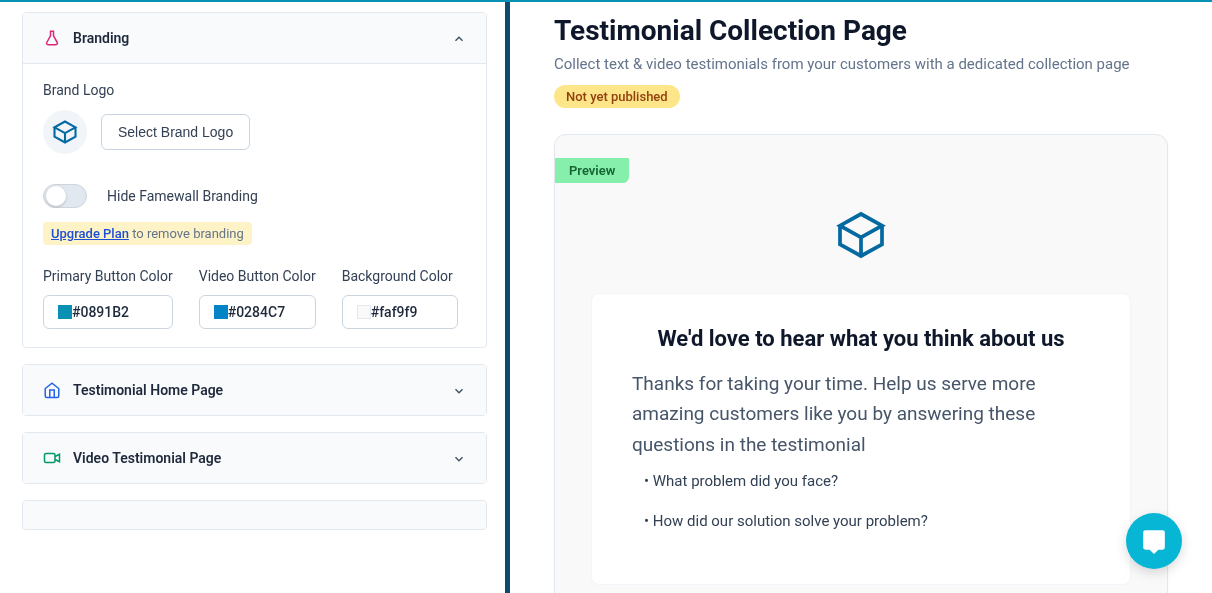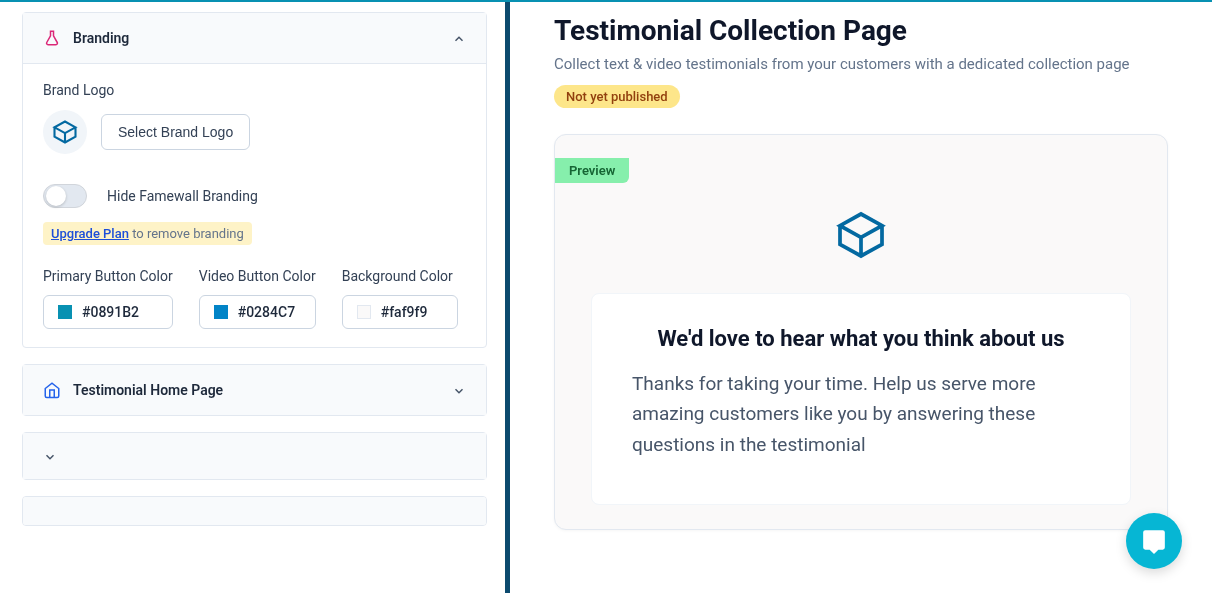--- a/index.html
+++ b/index.html
@@ -34,21 +34,21 @@
     .toggle-thumb { width: 20px; height: 20px; border-radius: 50%; background: #fff; position: absolute; top: 1px; left: 2px; box-shadow: 0 1px 3px rgba(0,0,0,0.2); }
     .toggle-label { font-size: 14px; color: #334155; }
     
     .upgrade-tag { display: inline-block; background: #fef3c7; border-radius: 4px; padding: 4px 8px; font-size: 13px; margin-bottom: 22px; }
     .upgrade-link { color: #1d4ed8; text-decoration: underline; font-weight: 500; cursor: pointer; }
     .upgrade-rest { color: #64748b; }
     
     .color-grid { display: flex; gap: 26px; }
     .color-col { display: flex; flex-direction: column; }
     .color-label { font-size: 14px; color: #334155; margin-bottom: 10px; max-width: 130px; line-height: 1.3; }
-    .color-input { display: flex; align-items: center; gap: 10px; border: 1px solid #cbd5e1; border-radius: 6px; padding: 8px 14px; background: #fff; cursor: pointer; min-width: 116px; }
+    .color-input { display: flex; align-items: center; gap: 0; border: 1px solid #cbd5e1; border-radius: 6px; padding: 8px 14px; background: #fff; cursor: pointer; min-width: 116px; }
     .swatch { width: 14px; height: 14px; }
     .color-value { font-size: 14px; color: #1e293b; font-weight: 500; }
     
     .right-title { font-size: 28px; font-weight: 700; color: #0f172a; margin-bottom: 8px; }
     .right-subtitle { font-size: 15px; color: #64748b; margin-bottom: 12px; }
     .status-badge { display: inline-block; background: #fde68a; color: #92400e; font-size: 13px; font-weight: 500; padding: 4px 12px; border-radius: 12px; margin-bottom: 26px; }
     
     .preview-card { border: 1px solid #e2e8f0; border-radius: 12px; position: relative; background: #faf9f9; box-shadow: 0 1px 3px rgba(0,0,0,0.04); }
     .preview-badge { position: absolute; top: 0; left: 0; background: #86efac; color: #166534; font-size: 13px; font-weight: 600; padding: 5px 14px; border-radius: 0 0 6px 0; margin-top: 23px; }
     .preview-inner { padding: 56px 24px 24px; text-align: center; }
@@ -146,20 +146,29 @@
         <span class="chevron">
           <svg viewBox="0 0 24 24" width="14" height="14" fill="none" stroke="#475569" stroke-width="2.5">
               <polyline points="6 9 12 15 18 9"></polyline>
             </svg>
         </span>
       </div>
     </div>
 
     <div class="accordion-section">
       <div class="accordion-header">
+        <div class="accordion-title-wrap">
+          <span class="accordion-icon">
+            <svg viewBox="0 0 24 24" width="18" height="18" fill="none" stroke="#059669" stroke-width="2">
+                <rect x="2" y="6" width="14" height="12" rx="2"></rect>
+                <path d="M16 10l6-3v10l-6-3"></path>
+              </svg>
+          </span>
+          <span class="accordion-title">Video Testimonial Page</span>
+        </div>
         <span class="chevron">
           <svg viewBox="0 0 24 24" width="14" height="14" fill="none" stroke="#475569" stroke-width="2.5">
               <polyline points="6 9 12 15 18 9"></polyline>
             </svg>
         </span>
       </div>
     </div>
 
     <div class="accordion-section" style="height:30px;overflow:hidden">
       <div class="accordion-header" style="padding-top:20px">
@@ -180,20 +189,24 @@
       <div class="preview-badge">Preview</div>
       <div class="preview-inner">
         <div class="preview-logo">
           <svg viewBox="0 0 24 24" width="56" height="56" fill="none" stroke="#0369a1" stroke-width="1.6">
               <path d="M21 8l-9-5-9 5 9 5 9-5zM3 8v8l9 5 9-5V8M12 13v8"></path>
             </svg>
         </div>
         <div class="preview-content">
           <h2 class="preview-heading">We'd love to hear what you think about us</h2>
           <p class="preview-desc">Thanks for taking your time. Help us serve more amazing customers like you by answering these questions in the testimonial</p>
+          <div class="preview-questions">
+            <div class="preview-question">• What problem did you face?</div>
+            <div class="preview-question">• How did our solution solve your problem?</div>
+          </div>
         </div>
       </div>
     </div>
   </div>
 </div>
 
 <div class="chat-fab">
   <svg viewBox="0 0 24 24" width="26" height="26" fill="#fff">
       <path d="M20 2H4a2 2 0 0 0-2 2v14a2 2 0 0 0 2 2h4l4 4 4-4h4a2 2 0 0 0 2-2V4a2 2 0 0 0-2-2z"></path>
     </svg>

